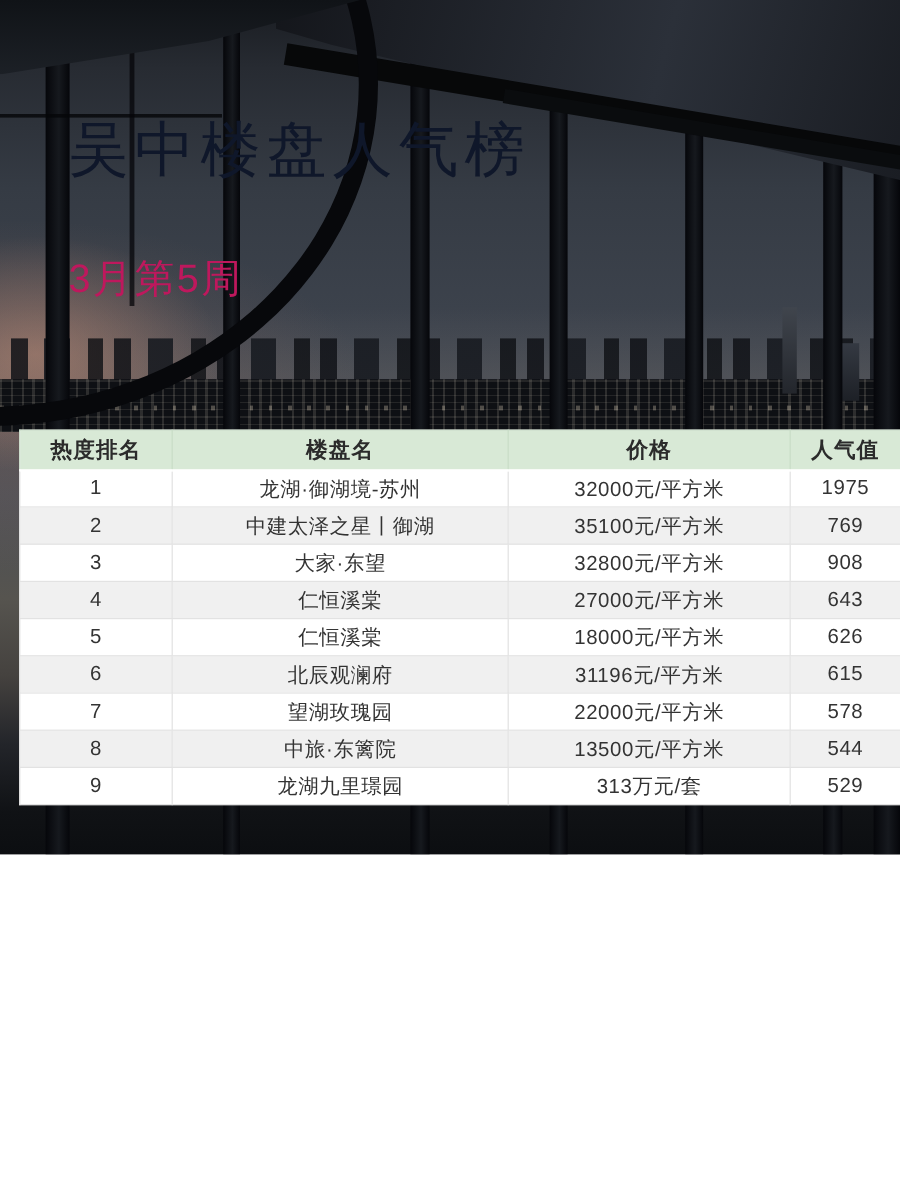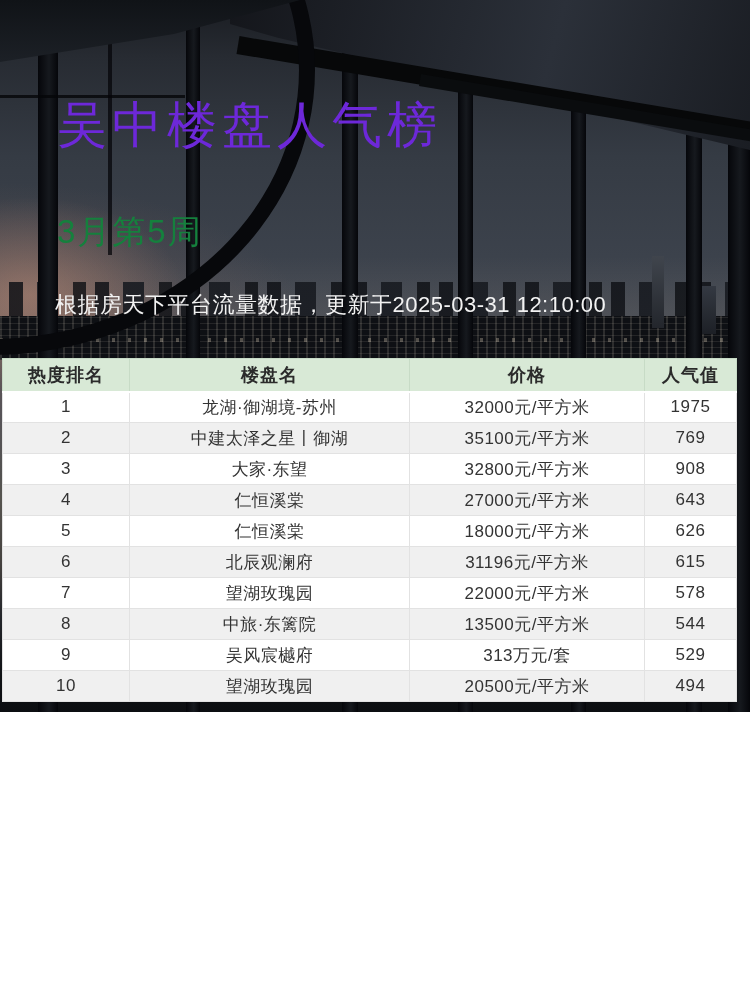--- a/index.html
+++ b/index.html
@@ -38,28 +38,28 @@
     transform:rotate(9.5deg); transform-origin:left center; }
   .frame-arc { position:absolute; top:-215px; left:-335px; width:650px; height:570px;
     border:16px solid #07080b; border-radius:50%; background:transparent; }
   .corner-panel { position:absolute; top:0; left:0; width:300px; height:62px;
     background:linear-gradient(#101317,#1c2026); clip-path:polygon(0 0,100% 0,58% 55%,0 100%); }
   .grid-hline { position:absolute; top:95px; left:0; width:185px; height:3px; background:rgba(5,6,9,.8); }
   .grid-vline { position:absolute; top:0; left:108px; width:4px; height:255px; background:rgba(5,6,9,.75); }
 
   
   .title   { position:absolute; left:57px; top:92px;  font-size:50px; font-weight:300;
-             letter-spacing:5px; color:#6d28d9; white-space:nowrap; }
+             letter-spacing:5px; color:#0f172a; white-space:nowrap; }
   .subtitle{ position:absolute; left:57px; top:210px; font-size:33px; font-weight:300;
-             letter-spacing:2px; color:#15803d; white-space:nowrap; }
+             letter-spacing:2px; color:#be185d; white-space:nowrap; }
   .note    { position:absolute; left:55px; top:290px; font-size:22px; font-weight:300;
              letter-spacing:.5px; color:#f2f2f2; white-space:nowrap; }
 
   
-  .table-wrap { position:absolute; left:2px; top:358px; width:734px; }
+  .table-wrap { position:absolute; left:16px; top:358px; width:734px; }
   table.rank { width:100%; border-collapse:collapse; background:#ffffff; table-layout:fixed; }
   table.rank th {
     height:33px; background:#d8e9d6; color:#2b2b2b; font-size:18px; font-weight:bold;
     text-align:center; border:1px solid #c7dbc6; border-bottom:2px solid #ffffff;
     letter-spacing:1px;
   }
   table.rank td {
     height:31px; font-size:17px; color:#333333; text-align:center;
     border:1px solid #e2e2e2; background:#ffffff; letter-spacing:.5px;
     white-space:nowrap; overflow:hidden;
@@ -93,21 +93,20 @@
 
     <div class="ceiling-wedge"></div>
     <div class="ceiling-beam-1"></div>
     <div class="ceiling-beam-2"></div>
     <div class="frame-arc"></div>
     <div class="corner-panel"></div>
   </div>
 
   <div class="title">吴中楼盘人气榜</div>
   <div class="subtitle">3月第5周</div>
-  <div class="note">根据房天下平台流量数据，更新于2025-03-31 12:10:00</div>
 
   <div class="table-wrap">
     <table class="rank">
       <colgroup>
         <col class="c-rank">
           <col class="c-name">
           <col class="c-price">
           <col class="c-pop">
       </colgroup>
       <thead>
@@ -162,27 +161,21 @@
     <td>578</td>
   </tr>
           <tr>
     <td>8</td>
     <td>中旅·东篱院</td>
     <td>13500元/平方米</td>
     <td>544</td>
   </tr>
           <tr>
     <td>9</td>
-    <td>吴风宸樾府</td>
+    <td>龙湖九里璟园</td>
     <td>313万元/套</td>
     <td>529</td>
-  </tr>
-          <tr>
-    <td>10</td>
-    <td>望湖玫瑰园</td>
-    <td>20500元/平方米</td>
-    <td>494</td>
   </tr>
         </tbody>
     </table>
   </div>
 
 </div>
 
 </body></html>

